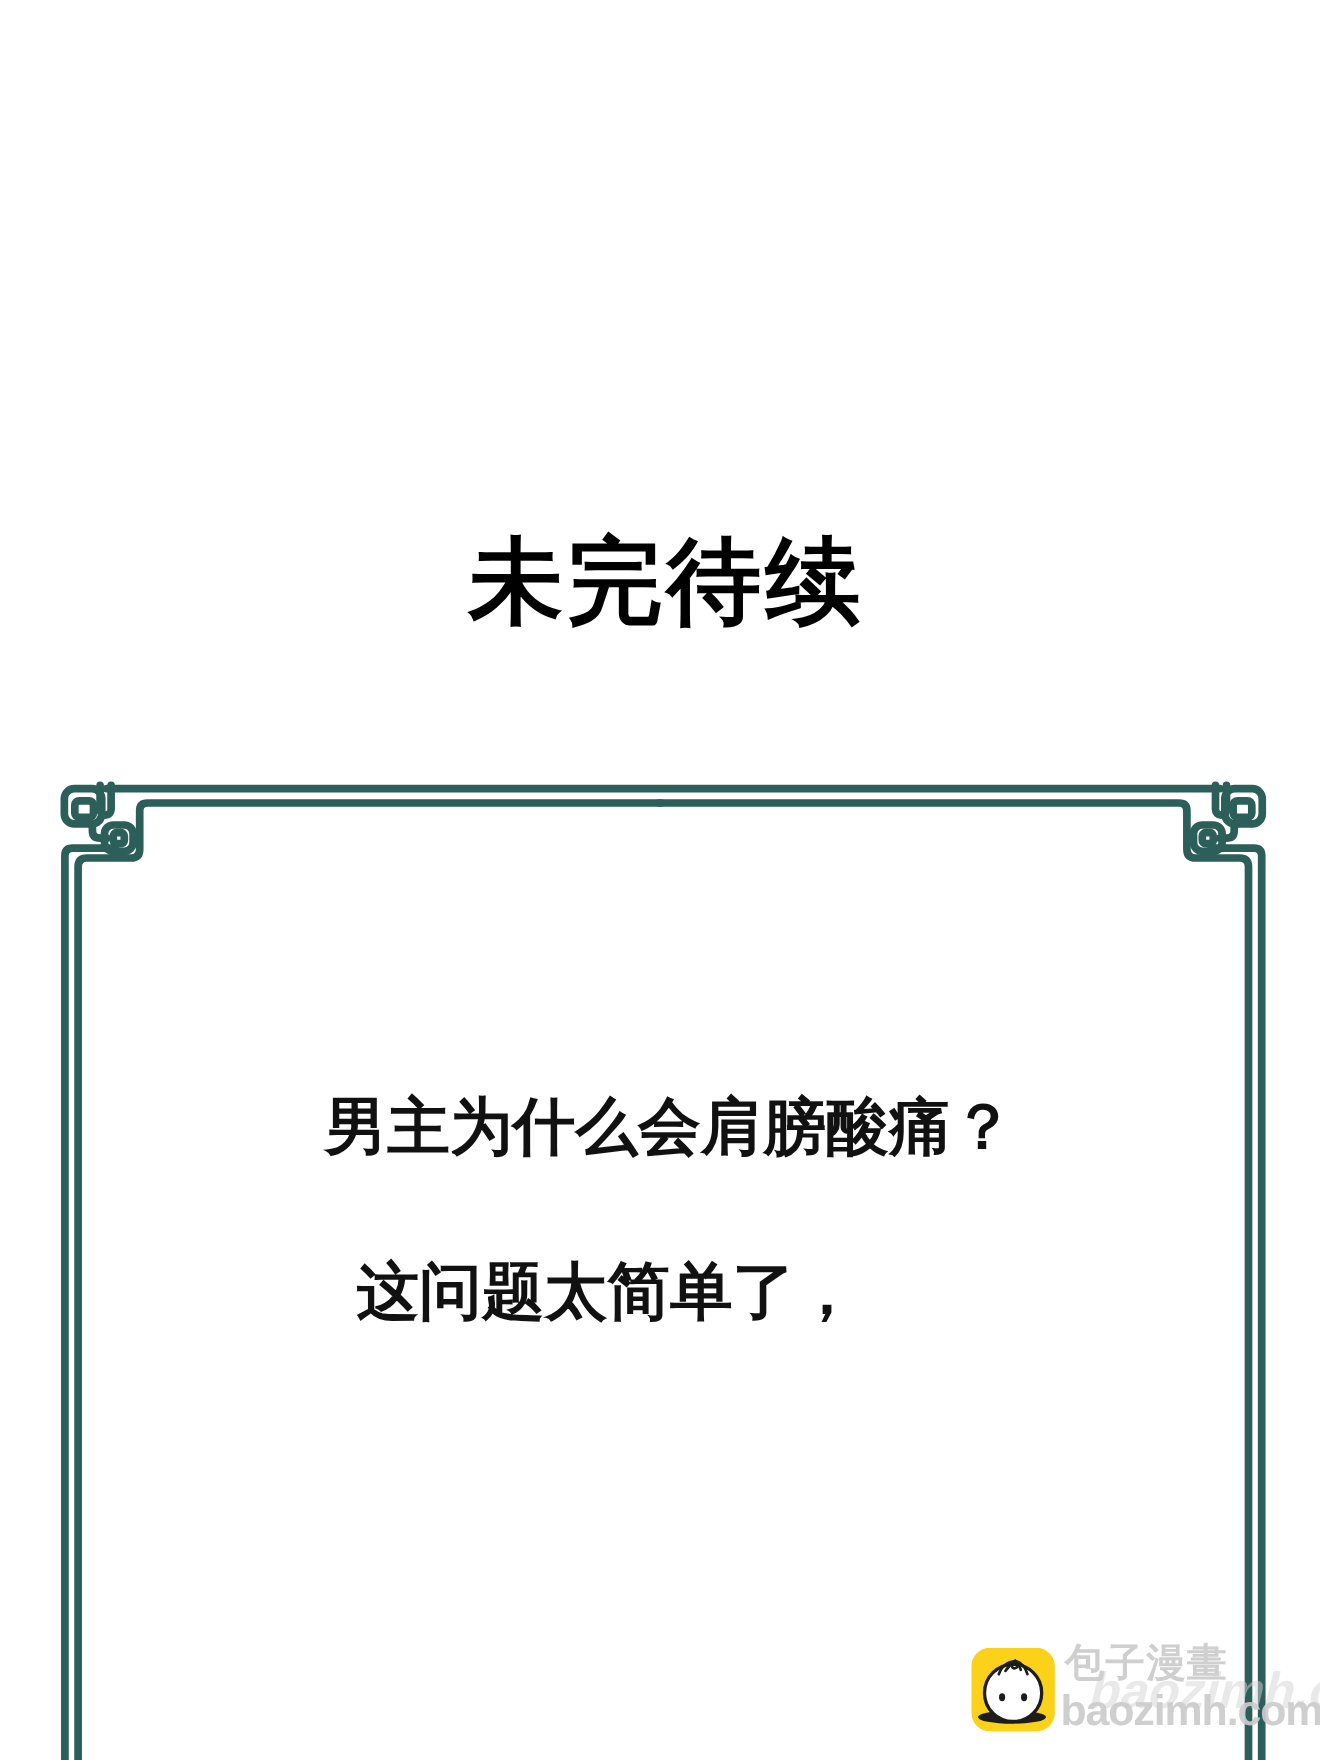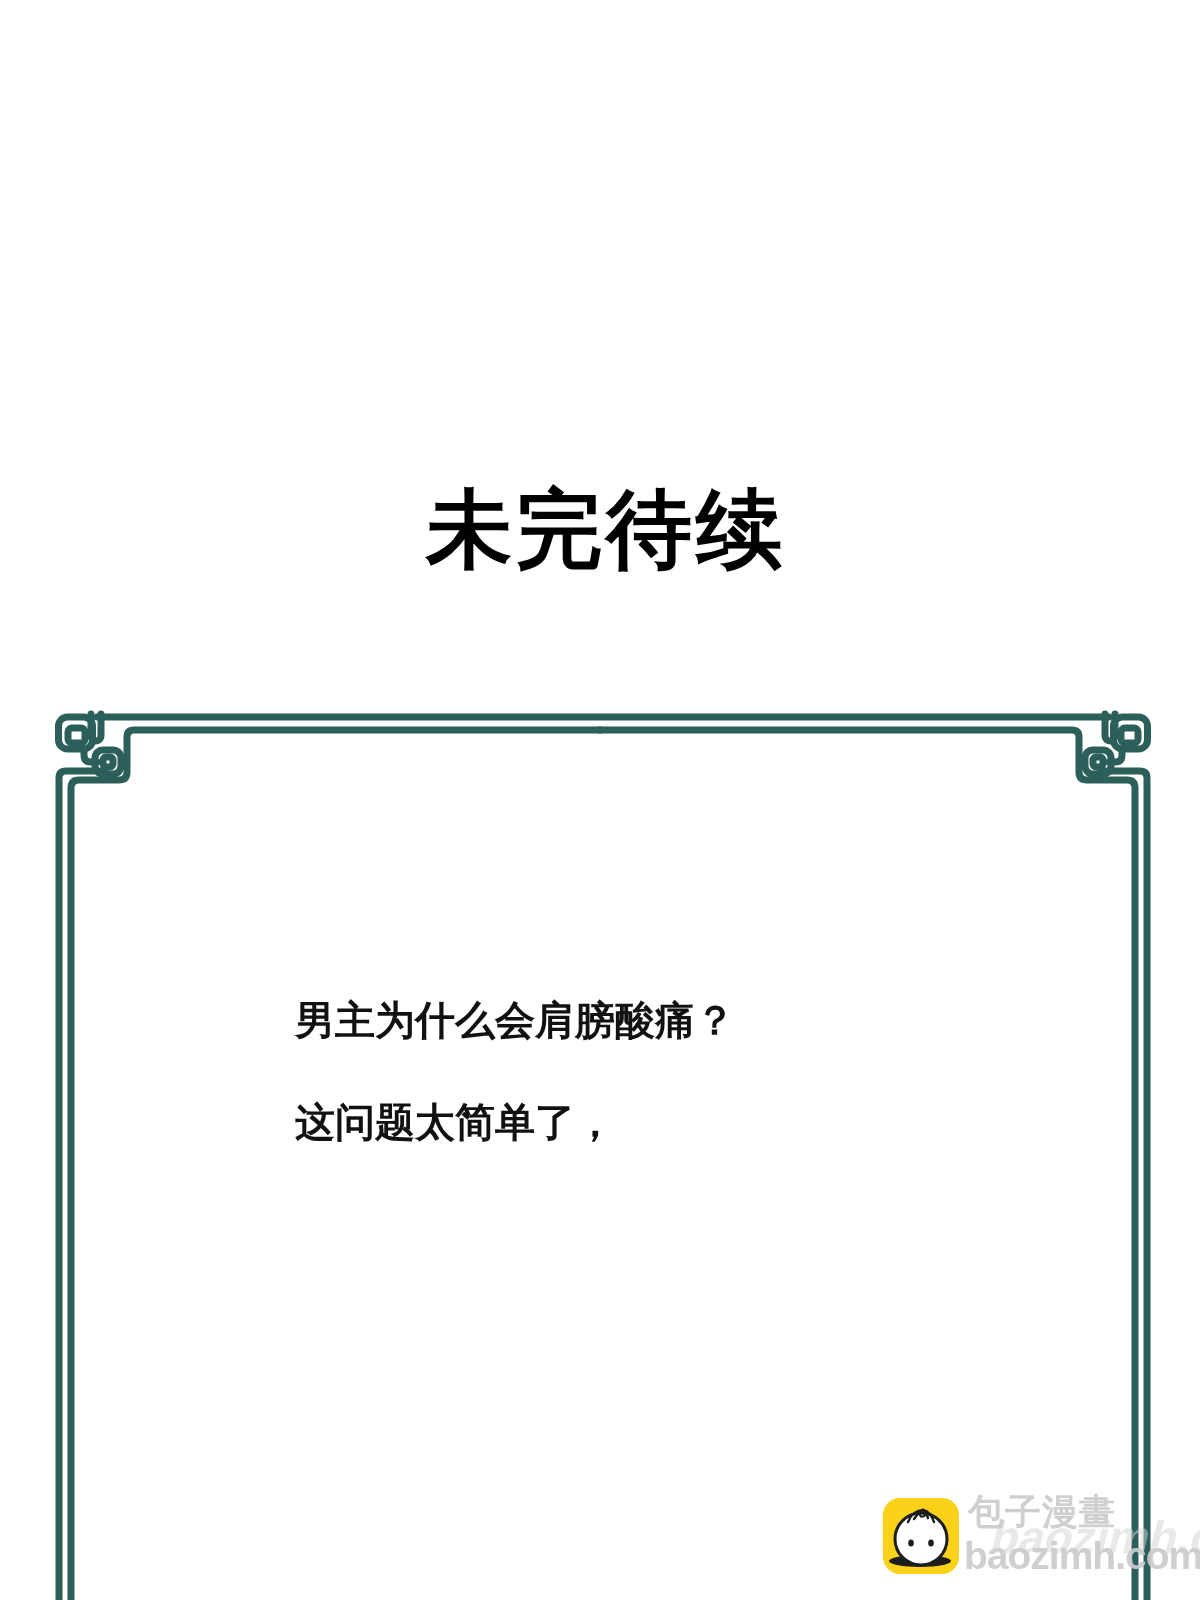--- a/index.html
+++ b/index.html
@@ -13,25 +13,25 @@
     font-family:"DejaVu Serif",serif;font-weight:700;font-size:86px;
     letter-spacing:4px;color:#000;text-indent:12px;line-height:1.1;
   }
   
   .frame{position:absolute;left:0;top:0;width:1200px;height:1600px;}
   .frame path,.frame rect{stroke:#2d5f5a;stroke-width:7;fill:none;
     stroke-linecap:round;stroke-linejoin:round;}
   
   .speech{
     position:absolute;left:295px;color:#111;font-weight:700;
-    font-size:40px;line-height:1.18;letter-spacing:0px;white-space:nowrap;
-    font-family:Liberation Serif, serif;
+    font-size:57px;line-height:1.18;letter-spacing:0px;white-space:nowrap;
+    font-family:Liberation Mono, monospace;
   }
   .q{top:997px;}
-  .a1{top:1099px;}
+  .a1{top:1147px;margin-left:29px;}
   .a2{top:1240px;}
   
   .wm-icon{position:absolute;left:883px;top:1498px;width:76px;height:76px;}
   .wm-cn{
     position:absolute;left:968px;top:1488px;font-size:36px;font-weight:700;
     color:rgba(203,203,203,0.92);letter-spacing:1px;white-space:nowrap;
     font-family:"Liberation Sans","DejaVu Sans",sans-serif;
     text-align:right;
   }
   .wm-url{

